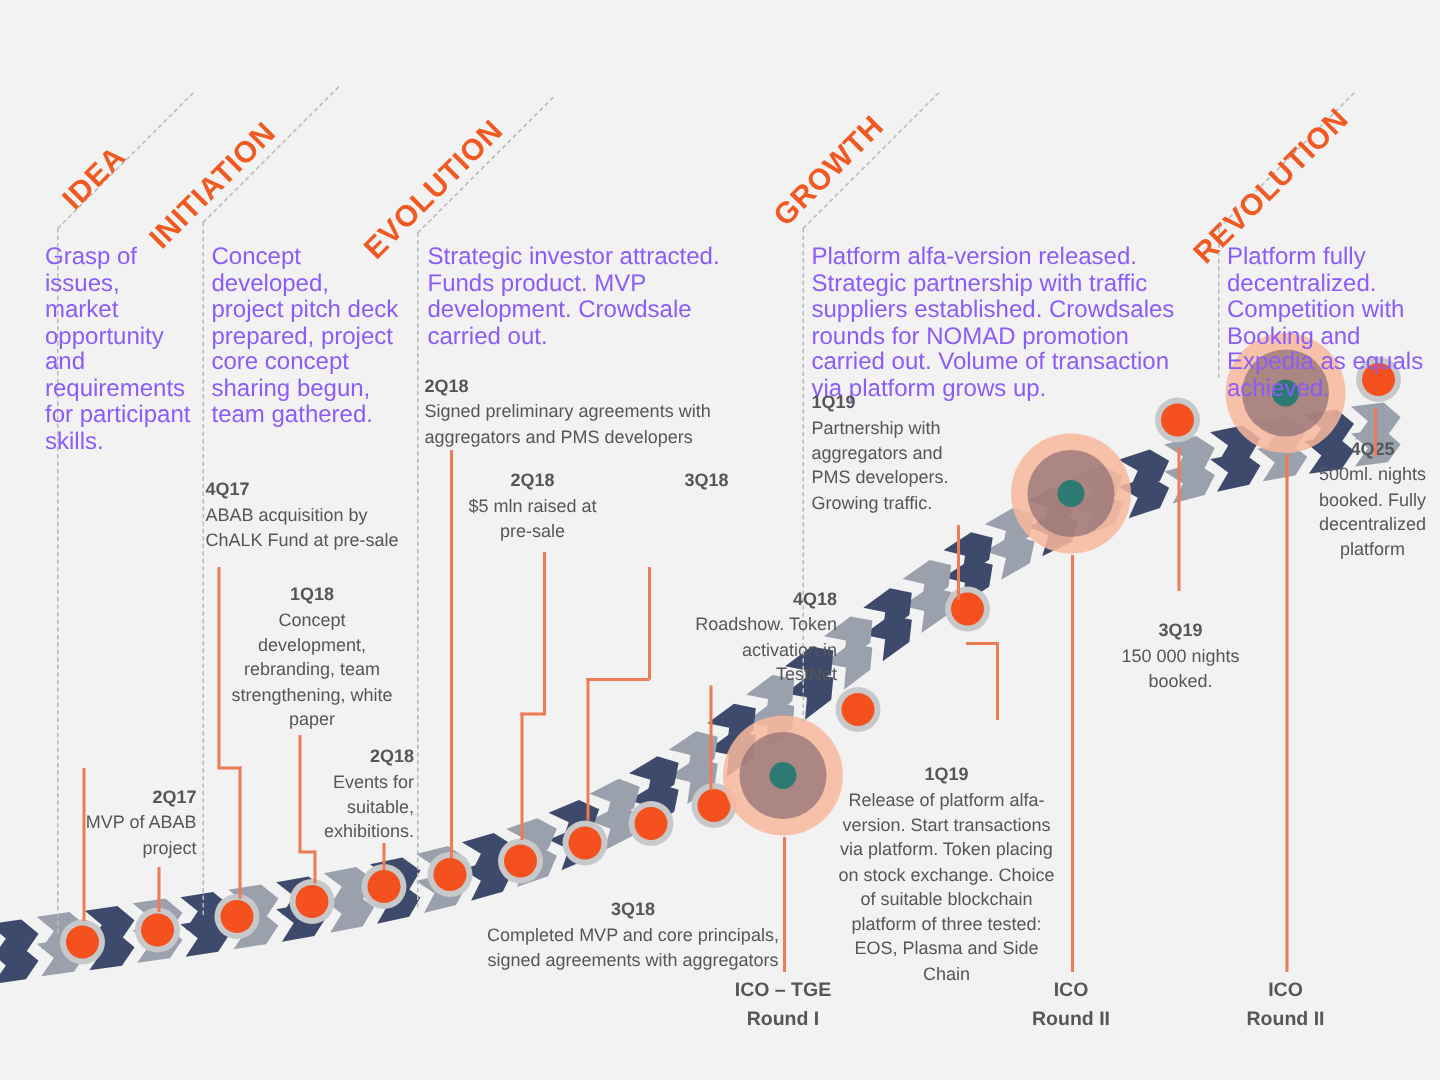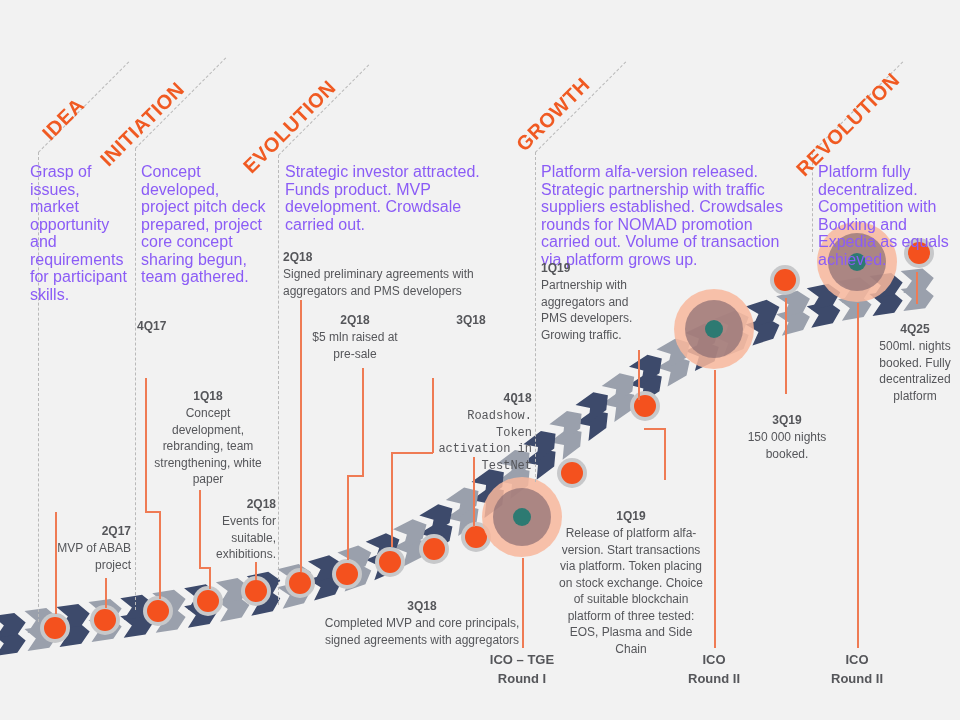--- a/index.html
+++ b/index.html
@@ -299,20 +299,21 @@
   <div class="conn v" style="left:55px;top:512px;height:102px;"></div>
 
   <div class="ms right" style="left:45px;top:523px;width:86px;">
     <div class="q">2Q17</div>
     <div class="txt">MVP of ABAB project</div>
   </div>
   <div class="conn v" style="left:105px;top:578px;height:30px;"></div>
 
   <div class="ms" style="left:137px;top:318px;width:130px;">
     <div class="q">4Q17</div>
+    <div class="txt">ABAB acquisition by ChALK Fund at pre-sale</div>
   </div>
   <div class="conn v" style="left:145px;top:378px;height:134px;"></div>
   <div class="conn h" style="left:145px;top:511px;width:16px;"></div>
   <div class="conn v" style="left:159px;top:511px;height:88px;"></div>
 
   <div class="ms center" style="left:152px;top:388px;width:112px;">
     <div class="q">1Q18</div>
     <div class="txt">Concept development, rebranding, team strengthening, white paper</div>
   </div>
   <div class="conn v" style="left:199px;top:490px;height:78px;"></div>
@@ -339,21 +340,21 @@
   <div class="conn h" style="left:347px;top:475px;width:17px;"></div>
   <div class="conn v" style="left:347px;top:475px;height:85px;"></div>
 
   <div class="ms center" style="left:406px;top:312px;width:130px;">
     <div class="q">3Q18</div>
   </div>
   <div class="conn v" style="left:432px;top:378px;height:75px;"></div>
   <div class="conn h" style="left:391px;top:452px;width:42px;"></div>
   <div class="conn v" style="left:391px;top:452px;height:95px;"></div>
 
-  <div class="ms right" style="left:430px;top:391px;width:102px;font-family:Liberation Mono, monospace;">
+  <div class="ms right" style="left:456px;top:391px;width:102px;">
     <div class="q">4Q18</div>
     <div class="txt">Roadshow. Token activation in TestNet</div>
   </div>
   <div class="conn v" style="left:473px;top:457px;height:70px;"></div>
 
   <div class="ms center" style="left:322px;top:598px;width:200px;">
     <div class="q">3Q18</div>
     <div class="txt">Completed MVP and core principals, signed agreements with aggregators</div>
   </div>
 
@@ -369,21 +370,21 @@
   </div>
   <div class="conn v" style="left:664px;top:428px;height:52px;"></div>
   <div class="conn h" style="left:644px;top:428px;width:22px;"></div>
 
   <div class="ms center" style="left:735px;top:412px;width:104px;">
     <div class="q">3Q19</div>
     <div class="txt">150 000 nights booked.</div>
   </div>
   <div class="conn v" style="left:785px;top:298px;height:96px;"></div>
 
-  <div class="ms center" style="left:870px;top:321px;width:90px;">
+  <div class="ms center" style="left:870px;top:291px;width:90px;">
     <div class="q">4Q25</div>
     <div class="txt">500ml. nights booked. Fully decentralized platform</div>
   </div>
   <div class="conn v" style="left:916px;top:272px;height:32px;"></div>
 
   <div class="conn v" style="left:522px;top:558px;height:90px;"></div>
   <div class="ico-cap" style="left:462px;top:650px;width:120px;">
     <div>ICO – TGE</div>
     <div>Round I</div>
   </div>

